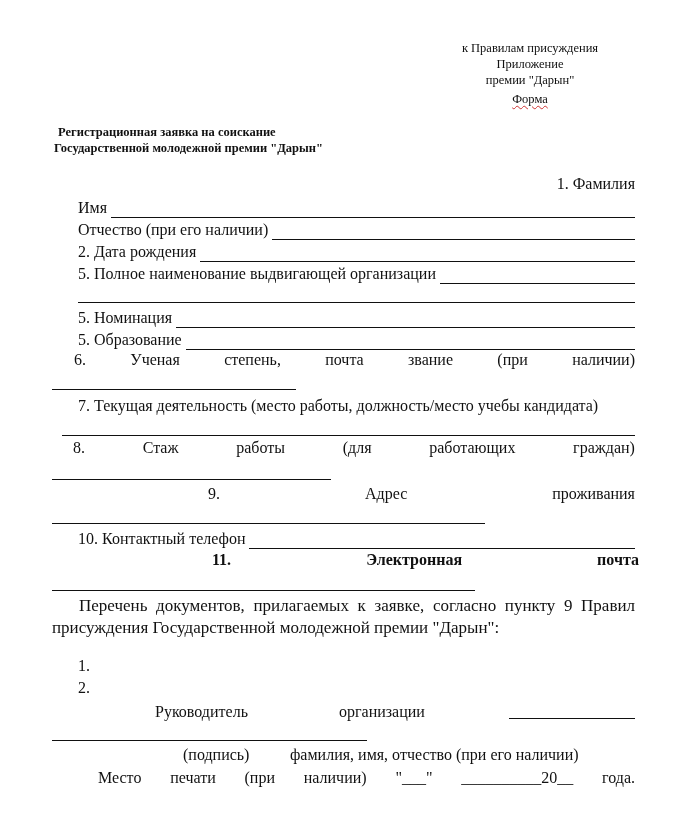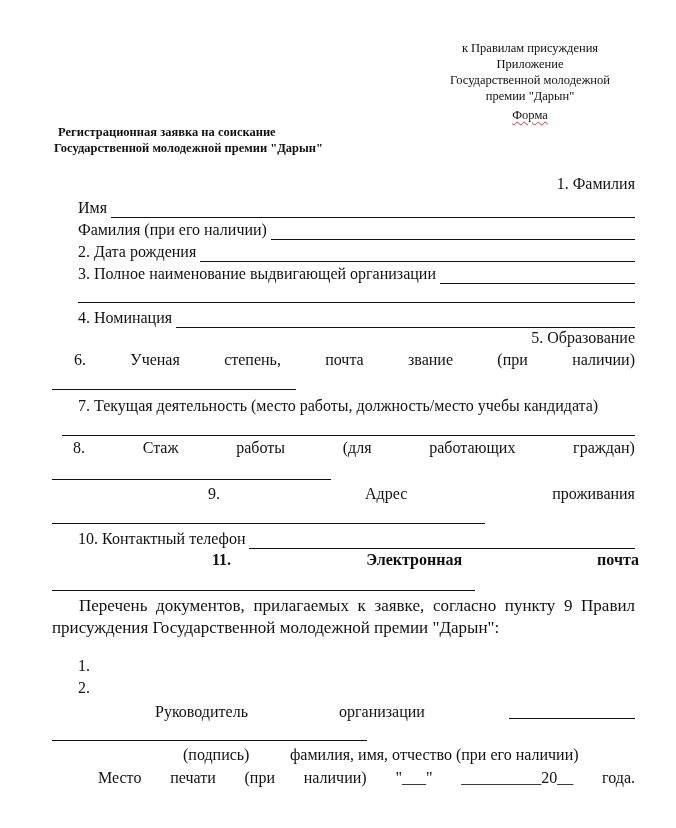--- a/index.html
+++ b/index.html
@@ -20,57 +20,56 @@
   .para{position:absolute;left:52px;width:583px;font-size:17px;line-height:22px;text-align:justify;}
   .para .first{display:block;text-indent:27px;text-align:justify;text-align-last:justify;}
   .small{font-size:16px;line-height:20px;}
 </style>
 </head>
 <body>
 
 <div class="appendix">
   <div>к Правилам присуждения</div>
   <div>Приложение</div>
-  <div>Государственной молодежной</div>
   <div>премии "Дарын"</div>
   <div style="margin-top:3px;"><span class="forma">Форма</span></div>
 </div>
 
 <div class="title">
   <div class="l1">Регистрационная заявка на соискание</div>
   <div>Государственной молодежной премии "Дарын"</div>
 </div>
 
 <div class="row" style="top:174px;flex-direction:column;">
   <span class="lbl">1. Фамилия</span>
   <span class="fill"></span>
 </div>
 <div class="row" style="top:196px;">
   <span class="lbl">Имя</span>
   <span class="fill"></span>
 </div>
 <div class="row" style="top:218px;">
-  <span class="lbl">Фамилия (при его наличии)</span>
+  <span class="lbl">Отчество (при его наличии)</span>
   <span class="fill"></span>
 </div>
 <div class="row" style="top:240px;">
   <span class="lbl">2. Дата рождения</span>
   <span class="fill"></span>
 </div>
 <div class="row" style="top:262px;">
-  <span class="lbl">3. Полное наименование выдвигающей организации</span>
+  <span class="lbl">5. Полное наименование выдвигающей организации</span>
   <span class="fill"></span>
 </div>
 <div class="line" style="left:78px;width:557px;top:302px;"></div>
 
 <div class="row" style="top:306px;">
-  <span class="lbl">4. Номинация</span>
+  <span class="lbl">5. Номинация</span>
   <span class="fill"></span>
 </div>
-<div class="row" style="top:328px;flex-direction:column;">
+<div class="row" style="top:328px;">
   <span class="lbl">5. Образование</span>
   <span class="fill"></span>
 </div>
 
 <div class="just" style="left:74px;width:561px;top:350px;">
   <span>6.</span>
   <span>Ученая</span>
   <span>степень,</span>
   <span>почта</span>
   <span>звание</span>

